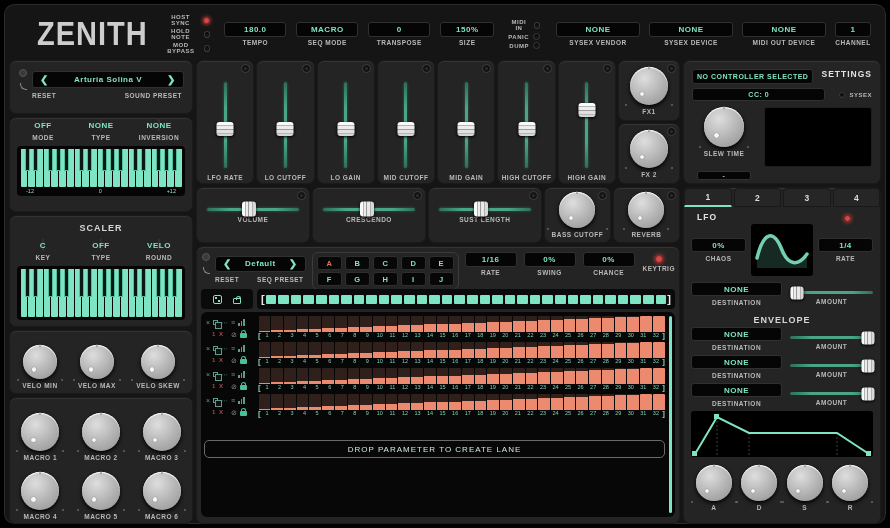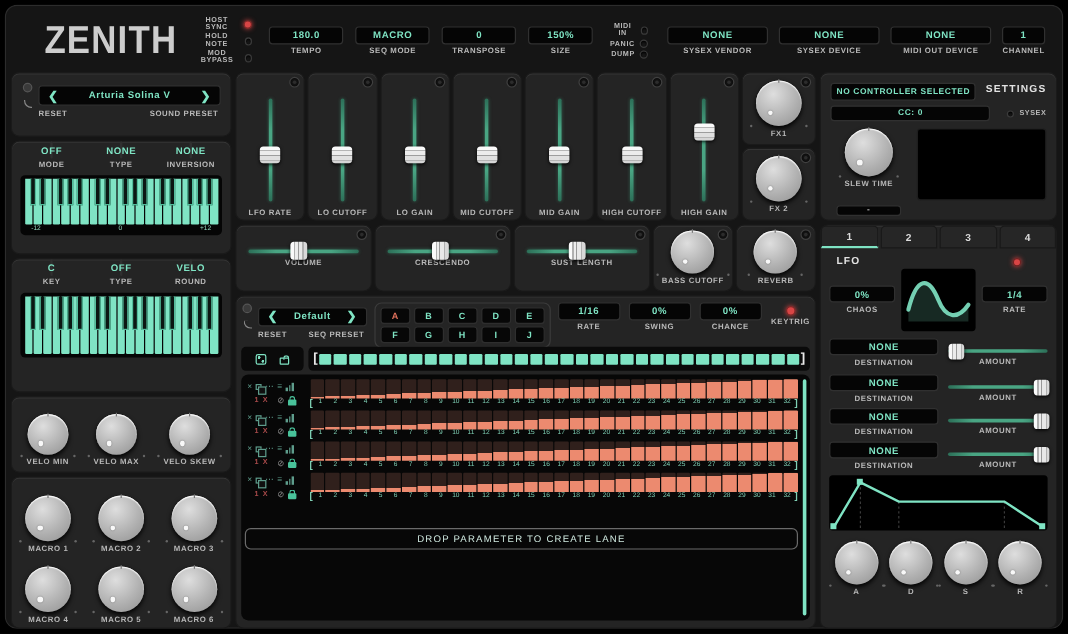--- a/index.html
+++ b/index.html
@@ -296,20 +296,21 @@
             </div>
           <div class="kbaxis">
             <span>-12</span>
             <span>0</span>
             <span>+12</span>
           </div>
         </div>
       </div>
 
       <div class="panel" style="height:112px;">
+        <div class="ptitle">SCALER</div>
         <div class="f3" id="scaler-fields">
             <div class="tbf">
               <div class="box" style="width: 0px; height: 14px;">C</div>
               <div class="lbl">KEY</div>
             </div>
             <div class="tbf">
               <div class="box" style="width: 0px; height: 14px;">OFF</div>
               <div class="lbl">TYPE</div>
             </div>
             <div class="tbf">
@@ -1121,20 +1122,21 @@
             <div class="amtcol">
               <div class="amttrack">
                   <div class="hhandle" id="lfo-amt" style="left: 8%;"></div>
                 </div>
               <div class="lbl">AMOUNT</div>
             </div>
           </div>
         </div>
 
         <div class="env">
+          <div class="ptitle" style="padding:3px 0 2px 0;">ENVELOPE</div>
           <div id="env-slots">
               <div class="destrow" style="margin-top: 0px;">
                 <div class="destcol">
                   <div class="box">NONE</div>
                   <div class="lbl">DESTINATION</div>
                 </div>
                 <div class="amtcol">
                   <div class="amttrack">
                     <div class="hhandle" style="left: 94%;"></div>
                   </div>

